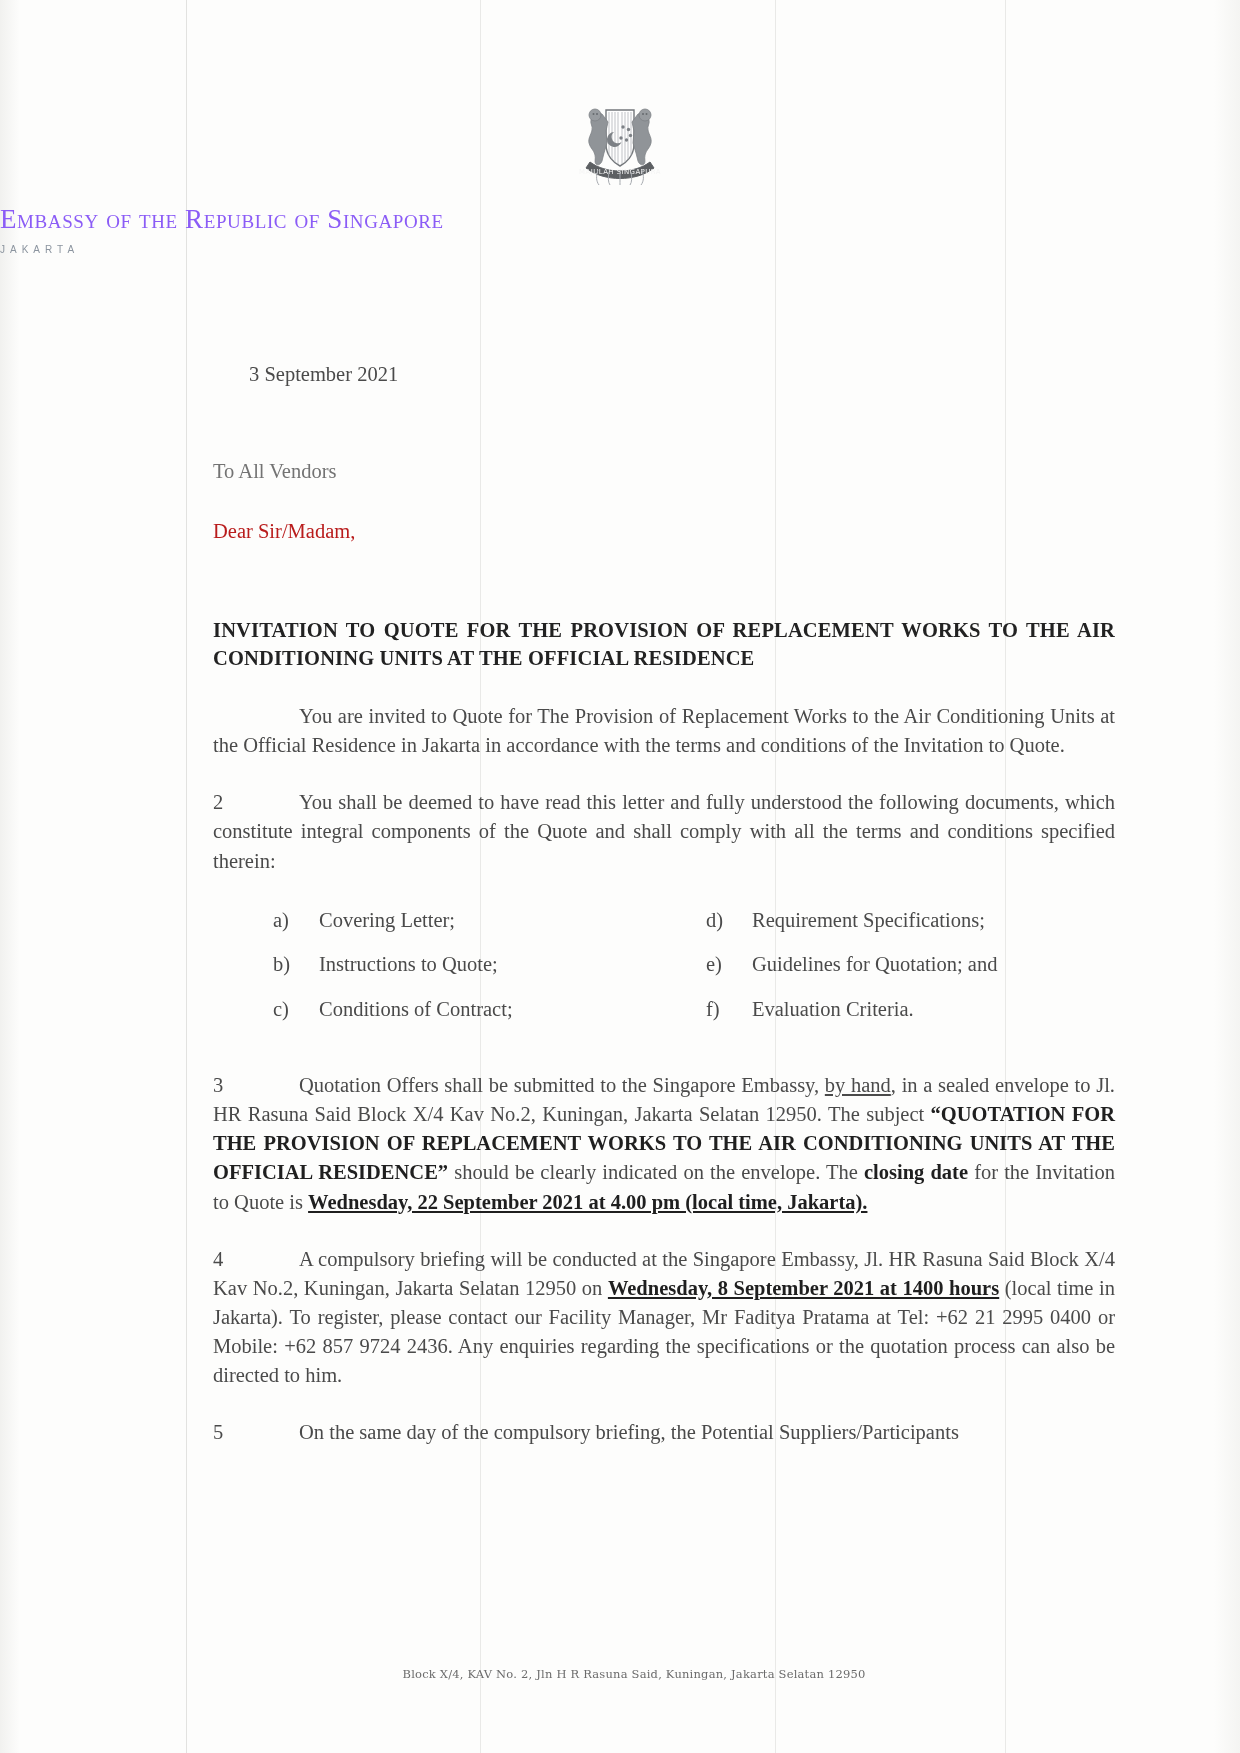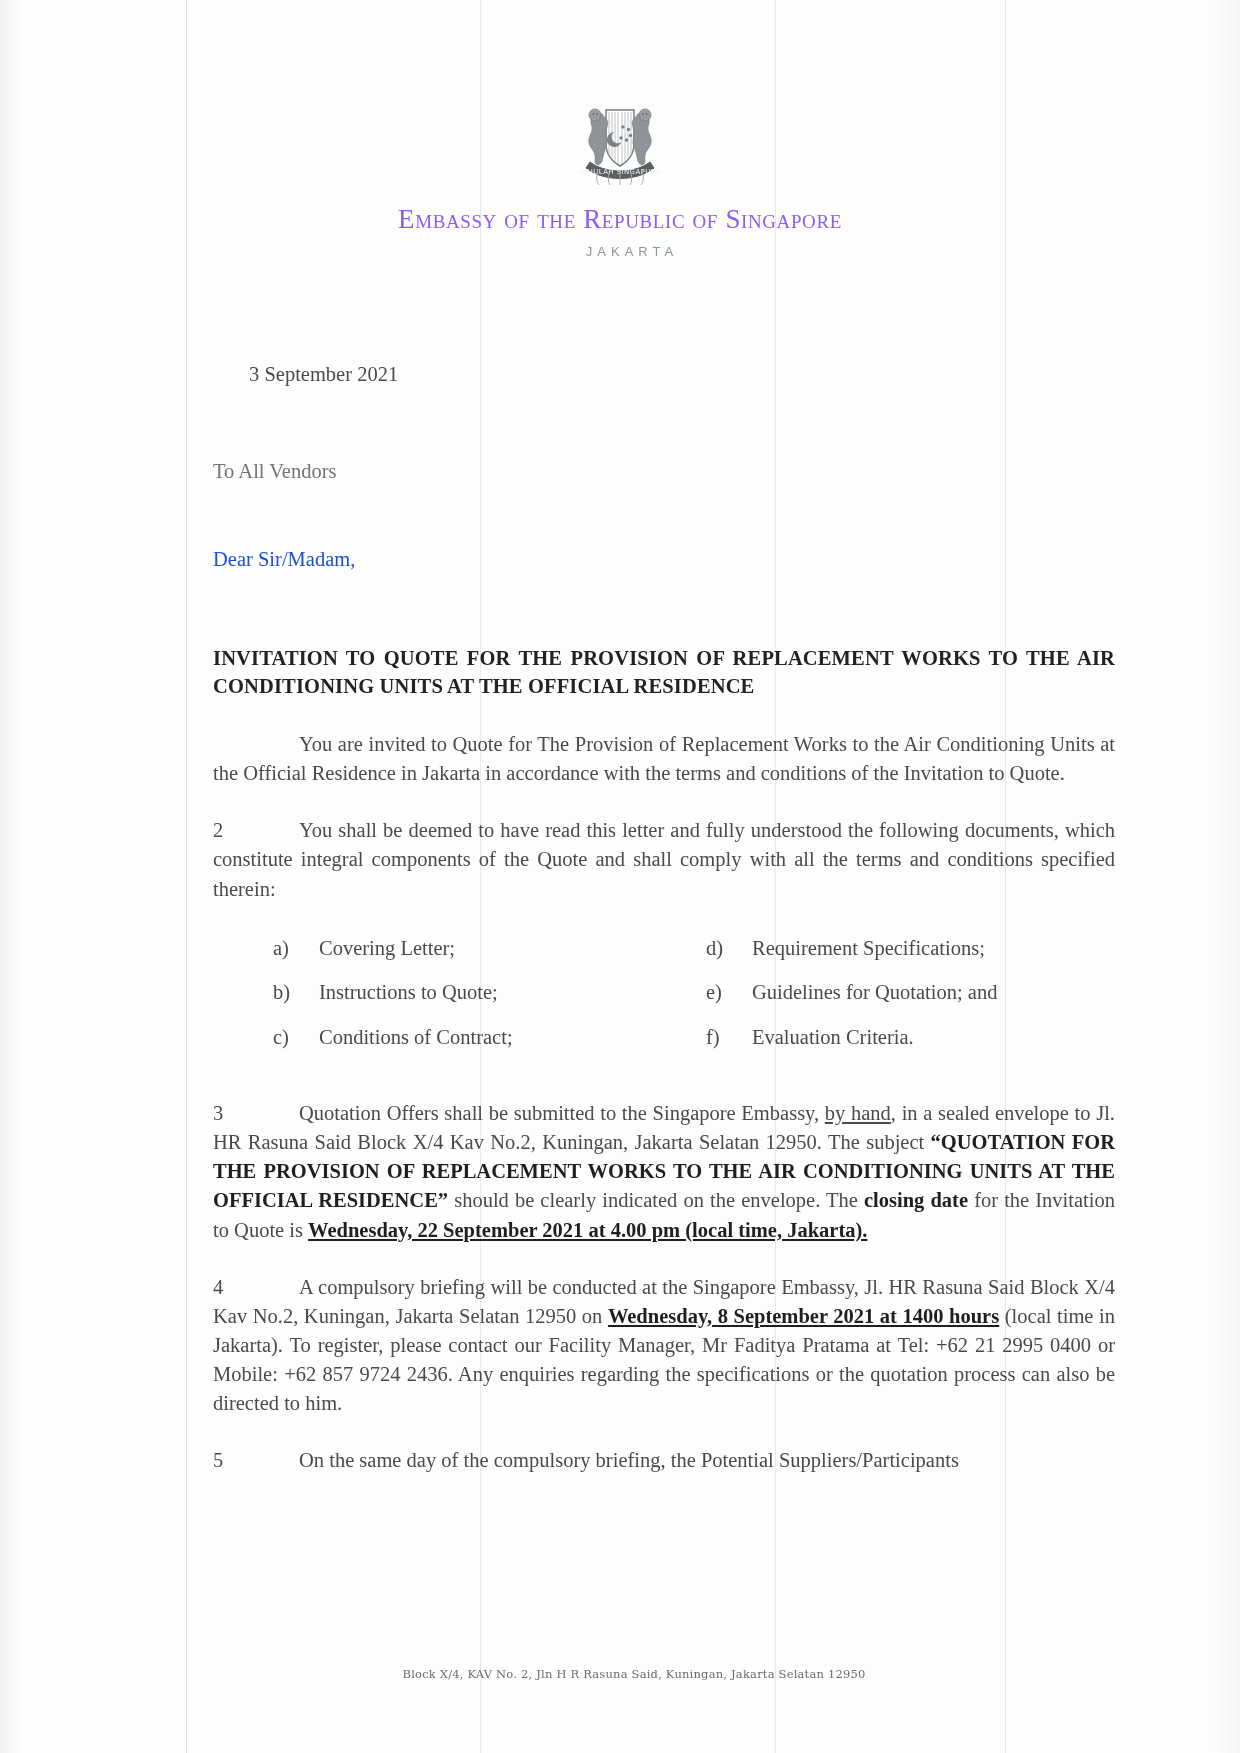--- a/index.html
+++ b/index.html
@@ -43,45 +43,44 @@
     background: linear-gradient(to left, #f4f4f2, rgba(253,253,252,0));
     pointer-events: none;
   }
 
   
   .letterhead {
     position: absolute;
     top: 96px;
     left: 0;
     right: 0;
-    text-align: center;
+    text-align: left;
   }
   .crest {
     display: block;
     margin: 0 auto;
     width: 104px;
     height: 92px;
     opacity: 0.78;
   }
   .org-name {
     margin-top: 16px;
     font-family: "Liberation Serif", "DejaVu Serif", serif;
     font-variant: small-caps;
     font-size: 27px;
     letter-spacing: 0.6px;
     color: #8b5cf6;
     white-space: nowrap;
   }
   .org-city {
     margin-top: 9px;
     font-family: "Liberation Sans", "DejaVu Sans", sans-serif;
-    font-size: 13px;
+    font-size: 10px;
     letter-spacing: 5px;
     color: #8b949f;
-    padding-left: 24px;
   }
 
   
   .body-area {
     position: absolute;
     left: 213px;
     top: 364px;
     width: 902px;
     font-size: 20.5px;
     line-height: 1.0;
@@ -91,23 +90,23 @@
     font-size: 20.5px;
     color: #4a4a4a;
     margin-left: 36px;
   }
   .to-line {
     margin-top: 76px;
     font-size: 20.5px;
     color: #737373;
   }
   .salutation {
-    margin-top: 68px;
-    font-size: 20.5px;
-    color: #1d4ed8;
+    margin-top: 40px;
+    font-size: 20.5px;
+    color: #b91c1c;
   }
   .subject {
     margin-top: 74px;
     font-weight: bold;
     font-size: 20.5px;
     line-height: 1.38;
     text-align: justify;
     color: #222222;
     letter-spacing: 0.15px;
   }

